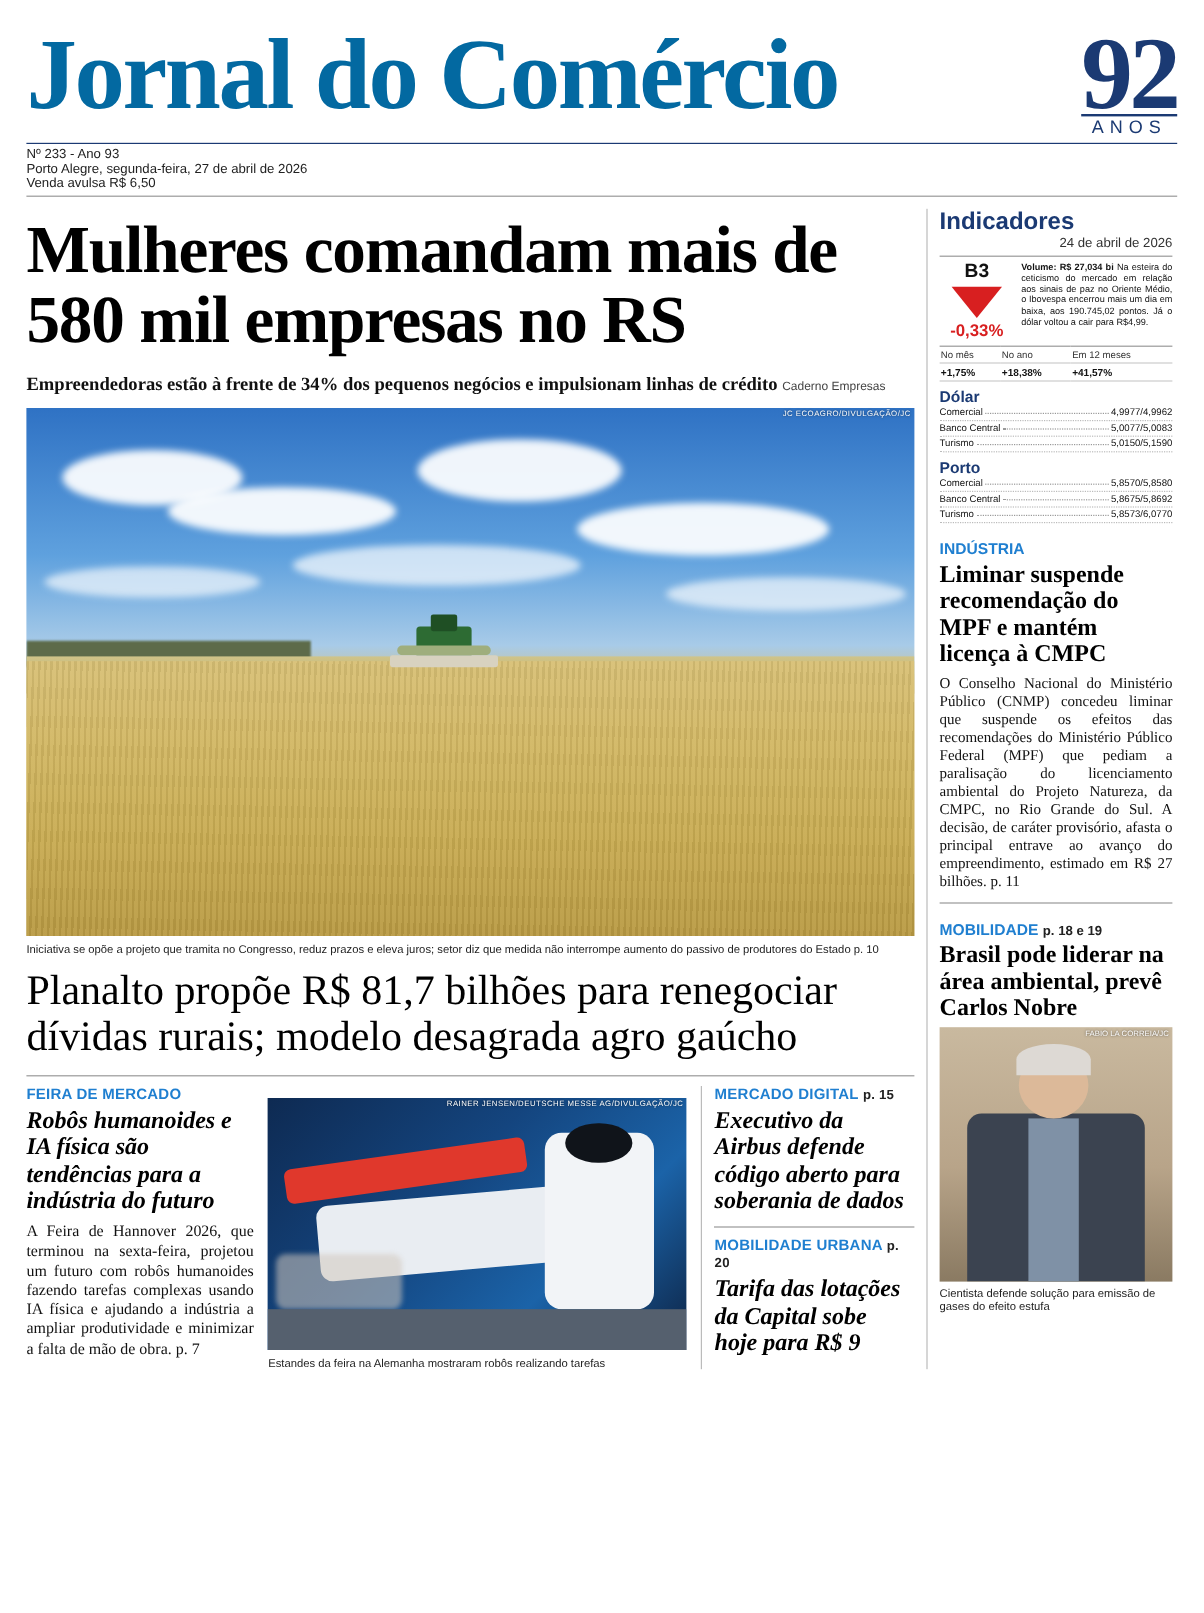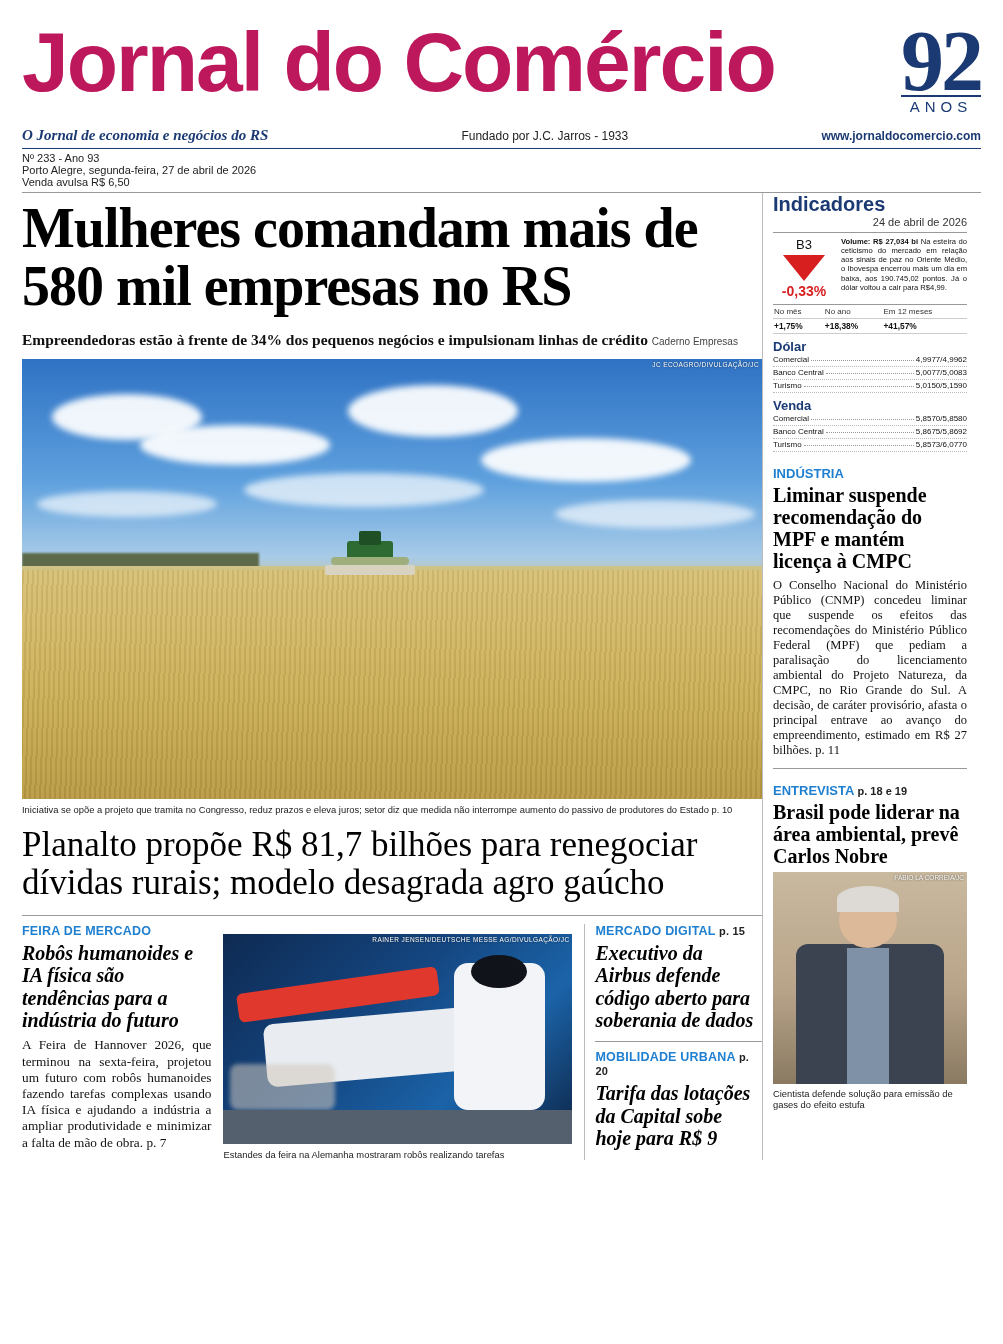--- a/index.html
+++ b/index.html
@@ -10,25 +10,25 @@
     font-family:"Liberation Serif", serif;
     color:#111;
     position:relative;
     overflow:hidden;
   }
   .page { width:1003px; height:1344px; position:relative; padding:0 22px; }
 
   
   .masthead { padding-top:24px; display:flex; align-items:flex-start; justify-content:space-between; }
   .logo {
-    font-family:Liberation Sans, sans-serif;
+    font-family:Liberation Serif, serif;
     font-weight:bold;
     font-size:84px;
     line-height:0.92;
-    color:#be185d;
+    color:#0369a1;
     letter-spacing:-2px;
     white-space:nowrap;
   }
   .anniv { position:relative; text-align:center; margin-left:6px; padding-top:2px; }
   .anniv .num {
     font-family:"Liberation Serif", serif;
     font-weight:bold;
     font-size:86px;
     line-height:0.82;
     color:#1b3a73;
@@ -60,21 +60,21 @@
   .rule { border:0; border-top:1.5px solid #1b3a73; margin:4px 0 0 0; }
   .info-row {
     display:flex; align-items:baseline; justify-content:space-between;
     font-family:"Liberation Sans", sans-serif; font-size:11px; color:#222;
     padding:3px 0 4px 0;
     flex-direction:column;
   }
   .rule-thin { border:0; border-top:1px solid #999; margin:0 0 0 0; }
 
   
-  .grid { display:flex; gap:0; }
+  .grid { display:flex; gap:10px; margin-top:10px; }
   .col-main { width:740px; }
   .col-side { width:205px; border-left:1px solid #bbb; padding-left:10px; }
 
   
   .headline {
     font-family:"Liberation Serif", serif;
     font-weight:bold;
     font-size:56px;
     line-height:1.04;
     letter-spacing:-1px;
@@ -170,21 +170,21 @@
 
   
   .ind-title {
     font-family:"Liberation Sans", sans-serif;
     font-weight:bold; font-size:20px; color:#1b3a73;
   }
   .ind-date { font-family:"Liberation Sans", sans-serif; font-size:11px; color:#333; text-align:right; }
   .ind-rule { border:0; border-top:1px solid #999; margin:4px 0; }
   .b3-row { display:flex; gap:6px; margin-top:4px; }
   .b3-left { width:62px; text-align:center; }
-  .b3-label { font-family:"Liberation Sans", sans-serif; font-weight:normal; font-size:13px; color:#111; }
+  .b3-label { font-family:"Liberation Sans", sans-serif; font-weight:bold; font-size:16px; color:#111; }
   .tri-down {
     width:0;height:0;margin:3px auto 2px auto;
     border-left:21px solid transparent;border-right:21px solid transparent;
     border-top:26px solid #d81f20;
   }
   .b3-pct { font-family:"Liberation Sans", sans-serif; font-weight:bold; font-size:14px; color:#d81f20; }
   .b3-txt { font-family:"Liberation Sans", sans-serif; font-size:7.6px; line-height:1.22; color:#111; text-align:justify; flex:1; }
   .b3-txt b { font-weight:bold; }
 
   .tbl { width:100%; border-collapse:collapse; margin-top:5px; }
@@ -239,25 +239,20 @@
 <div class="page">
 
   <div class="masthead">
     <div class="logo">Jornal do Comércio</div>
     <div class="anniv">
       <div class="num">92</div>
       <div class="anos">ANOS</div>
     </div>
   </div>
 
-  <div class="tagline-row">
-    <div class="tagline">O Jornal de economia e negócios do RS</div>
-    <div class="founded">Fundado por J.C. Jarros - 1933</div>
-    <div class="site">www.jornaldocomercio.com</div>
-  </div>
   <hr class="rule">
   <div class="info-row">
     <div>Nº 233 - Ano 93</div>
     <div>Porto Alegre, segunda-feira, 27 de abril de 2026</div>
     <div>Venda avulsa R$ 6,50</div>
   </div>
   <hr class="rule-thin">
 
   <div class="grid">
 
@@ -382,21 +377,21 @@
         <span class="lbl">Banco Central</span>
         <span class="dots"></span>
         <span>5,0077/5,0083</span>
       </div>
       <div class="cur-line">
         <span class="lbl">Turismo</span>
         <span class="dots"></span>
         <span>5,0150/5,1590</span>
       </div>
 
-      <div class="cur-title">Venda</div>
+      <div class="cur-title">Porto</div>
       <div class="cur-line">
         <span class="lbl">Comercial</span>
         <span class="dots"></span>
         <span>5,8570/5,8580</span>
       </div>
       <div class="cur-line">
         <span class="lbl">Banco Central</span>
         <span class="dots"></span>
         <span>5,8675/5,8692</span>
       </div>
@@ -406,21 +401,21 @@
         <span>5,8573/6,0770</span>
       </div>
 
       <div class="side-kicker">INDÚSTRIA</div>
       <div class="side-h">Liminar suspende recomendação do MPF e mantém licença à CMPC</div>
       <div class="side-txt">O Conselho Nacional do Ministério Público (CNMP) concedeu liminar que suspende os efeitos das recomendações do Ministério Público Federal (MPF) que pediam a paralisação do licenciamento ambiental do Projeto Natureza, da CMPC, no Rio Grande do Sul. A decisão, de caráter provisório, afasta o principal entrave ao avanço do empreendimento, estimado em R$ 27 bilhões. p. 11</div>
 
       <hr class="side-rule">
 
       <div class="side-kicker">
-        <span>ENTREVISTA</span>
+        <span>MOBILIDADE</span>
         <span style="color:#222;font-size:11px;">p. 18 e 19</span>
       </div>
       <div class="side-h">Brasil pode liderar na área ambiental, prevê Carlos Nobre</div>
       <div class="portrait">
         <div class="pt-credit">FABIO LA CORREIA/JC</div>
         <div class="pt-body"></div>
         <div class="pt-shirt"></div>
         <div class="pt-head"></div>
         <div class="pt-hair"></div>
       </div>

